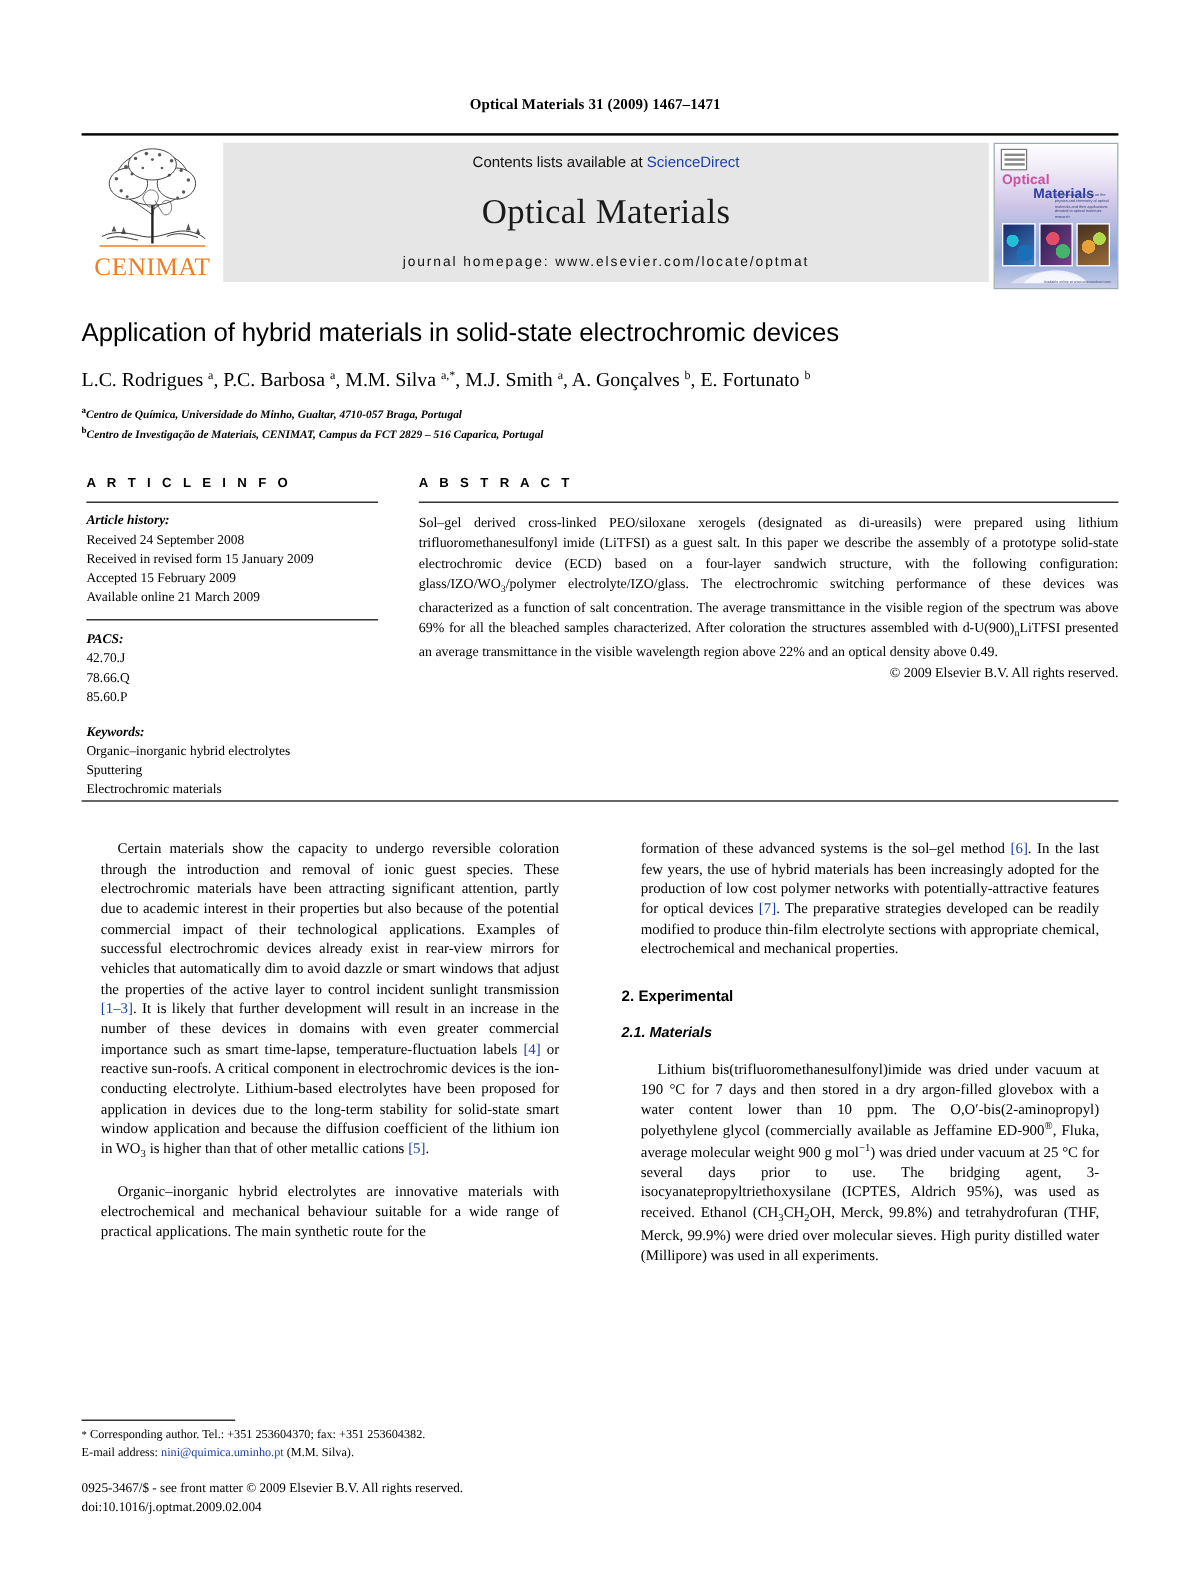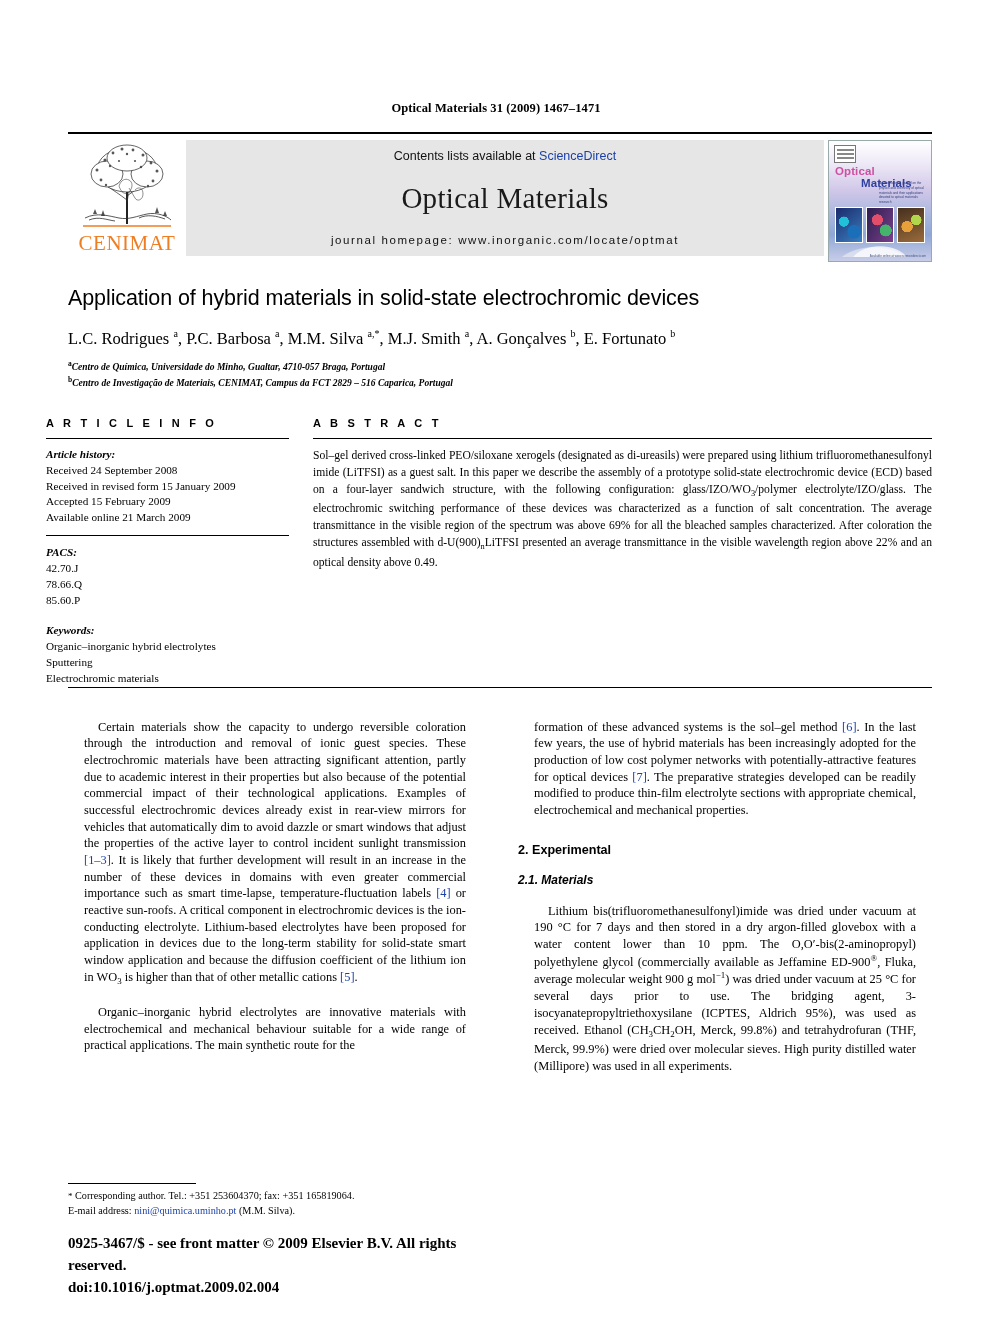--- a/index.html
+++ b/index.html
@@ -14,21 +14,21 @@
   }
   .page { position: relative; width: 992px; height: 1323px; padding: 0; }
 
   
   .runhead {
     text-align: center;
     font-family: "Liberation Serif", serif;
     font-size: 12.5px;
     font-weight: bold;
     letter-spacing: .1px;
-    padding-top: 101px;
+    padding-top: 80px;
   }
 
   
   .masthead {
     margin: 16px 60px 0 68px;
     border-top: 2px solid #000;
     padding-top: 6px;
     display: flex;
     align-items: stretch;
     height: 124px;
@@ -134,23 +134,23 @@
     font-family: "Liberation Serif", serif;
     font-style: italic;
     font-size: 9.5px;
     line-height: 1.45;
     font-weight: bold;
   }
   .affil sup { font-weight:bold; font-style: normal; font-size: 7.5px; }
 
   
   .infoabs {
-    margin: 26px 60px 0 46px;
+    margin: 26px 60px 0 72px;
     display: flex;
-    gap: 24px;
+    gap: 34px;
   }
   .col-info { width: 243px; flex: 0 0 243px; }
   .col-abs  { flex: 1 1 auto; }
   .sec-head {
     font-family: "Liberation Sans", sans-serif;
     font-size: 11px;
     font-weight: bold;
     letter-spacing: 3.2px;
     margin-bottom: 9px;
   }
@@ -218,23 +218,23 @@
   }
   .fn-line { padding-left: 12px; text-indent: -12px; }
   .fn-star { font-size: 9px; }
   .fn-em { }
   .mail { color: #1a3fa8; }
   .pagefooter {
     position: absolute;
     left: 68px;
     top: 1233px;
     width: 430px;
-    font-size: 15px;
+    font-size: 11px;
     line-height: 1.45;
-    font-weight: bold;
+    font-weight: normal;
   }
 </style>
 </head>
 <body>
 
 <div class="page">
 
   <div class="runhead">Optical Materials 31 (2009) 1467–1471</div>
 
   <div class="masthead">
@@ -290,21 +290,21 @@
         </svg>
       </div>
       <div class="elsevier-word">CENIMAT</div>
     </div>
 
     <div class="journal-band">
       <div class="contents-line">
         <span>Contents lists available at </span><span class="sd">ScienceDirect</span>
       </div>
       <div class="journal-title">Optical Materials</div>
-      <div class="homepage-line">journal homepage: www.inorganic.com/locate/optmat</div>
+      <div class="homepage-line">journal homepage: www.elsevier.com/locate/optmat</div>
     </div>
 
     <div class="cover-thumb">
       <div class="cov-topbar"></div>
       <div class="cov-title">
         <span class="c1">Optical </span><span class="c2">Materials</span>
       </div>
       <div class="cov-sub">An international journal on the physics and chemistry of optical materials and their applications devoted to optical materials research</div>
       <div class="cov-panels">
         <div class="cov-panel cov-p1"></div>
@@ -352,20 +352,21 @@
           <div>Sputtering</div>
           <div>Electrochromic materials</div>
         </div>
       </div>
     </div>
 
     <div class="col-abs">
       <div class="sec-head">A B S T R A C T</div>
       <div class="rule"></div>
       <div class="abs-body">Sol–gel derived cross-linked PEO/siloxane xerogels (designated as di-ureasils) were prepared using lithium trifluoromethanesulfonyl imide (LiTFSI) as a guest salt. In this paper we describe the assembly of a prototype solid-state electrochromic device (ECD) based on a four-layer sandwich structure, with the following configuration: glass/IZO/WO<sub>3</sub>/polymer electrolyte/IZO/glass. The electrochromic switching performance of these devices was characterized as a function of salt concentration. The average transmittance in the visible region of the spectrum was above 69% for all the bleached samples characterized. After coloration the structures assembled with d-U(900)<sub>n</sub>LiTFSI presented an average transmittance in the visible wavelength region above 22% and an optical density above 0.49.</div>
+      <div class="abs-copy">© 2009 Elsevier B.V. All rights reserved.</div>
     </div>
   </div>
 
   <div class="bodywrap">
 
     <div class="col">
       <p>Certain materials show the capacity to undergo reversible coloration through the introduction and removal of ionic guest species. These electrochromic materials have been attracting significant attention, partly due to academic interest in their properties but also because of the potential commercial impact of their technological applications. Examples of successful electrochromic devices already exist in rear-view mirrors for vehicles that automatically dim to avoid dazzle or smart windows that adjust the properties of the active layer to control incident sunlight transmission <span class="ref">[1–3]</span>. It is likely that further development will result in an increase in the number of these devices in domains with even greater commercial importance such as smart time-lapse, temperature-fluctuation labels <span class="ref">[4]</span> or reactive sun-roofs. A critical component in electrochromic devices is the ion-conducting electrolyte. Lithium-based electrolytes have been proposed for application in devices due to the long-term stability for solid-state smart window application and because the diffusion coefficient of the lithium ion in WO<sub>3</sub> is higher than that of other metallic cations <span class="ref">[5]</span>.</p>
 
     <p>Organic–inorganic hybrid electrolytes are innovative materials with electrochemical and mechanical behaviour suitable for a wide range of practical applications. The main synthetic route for the</p>
       </div>
@@ -374,21 +375,21 @@
       <p class="noind" style="">formation of these advanced systems is the sol–gel method <span class="ref">[6]</span>. In the last few years, the use of hybrid materials has been increasingly adopted for the production of low cost polymer networks with potentially-attractive features for optical devices <span class="ref">[7]</span>. The preparative strategies developed can be readily modified to produce thin-film electrolyte sections with appropriate chemical, electrochemical and mechanical properties.</p>
       <h2 class="sec spaced" style="">2. Experimental</h2>
       <h3 class="subsec" style="">2.1. Materials</h3>
       <p style="">Lithium bis(trifluoromethanesulfonyl)imide was dried under vacuum at 190 °C for 7 days and then stored in a dry argon-filled glovebox with a water content lower than 10 ppm. The O,O′-bis(2-aminopropyl) polyethylene glycol (commercially available as Jeffamine ED-900<sup>®</sup>, Fluka, average molecular weight 900 g mol<sup>−1</sup>) was dried under vacuum at 25 °C for several days prior to use. The bridging agent, 3-isocyanatepropyltriethoxysilane (ICPTES, Aldrich 95%), was used as received. Ethanol (CH<sub>3</sub>CH<sub>2</sub>OH, Merck, 99.8%) and tetrahydrofuran (THF, Merck, 99.9%) were dried over molecular sieves. High purity distilled water (Millipore) was used in all experiments.</p>
     </div>
   </div>
 
   <div class="footnote">
     <div class="fn-line">
       <span class="fn-star">*</span>
-      <span>Corresponding author. Tel.: +351 253604370; fax: +351 165819064.</span>
+      <span>Corresponding author. Tel.: +351 253604370; fax: +351 253604382.</span>
     </div>
     <div class="fn-line">
       <span class="fn-em">E-mail address:</span>
       <span class="mail">nini@quimica.uminho.pt</span>
       <span>(M.M. Silva).</span>
     </div>
   </div>
 
   <div class="pagefooter">
     <div>0925-3467/$ - see front matter © 2009 Elsevier B.V. All rights reserved.</div>

